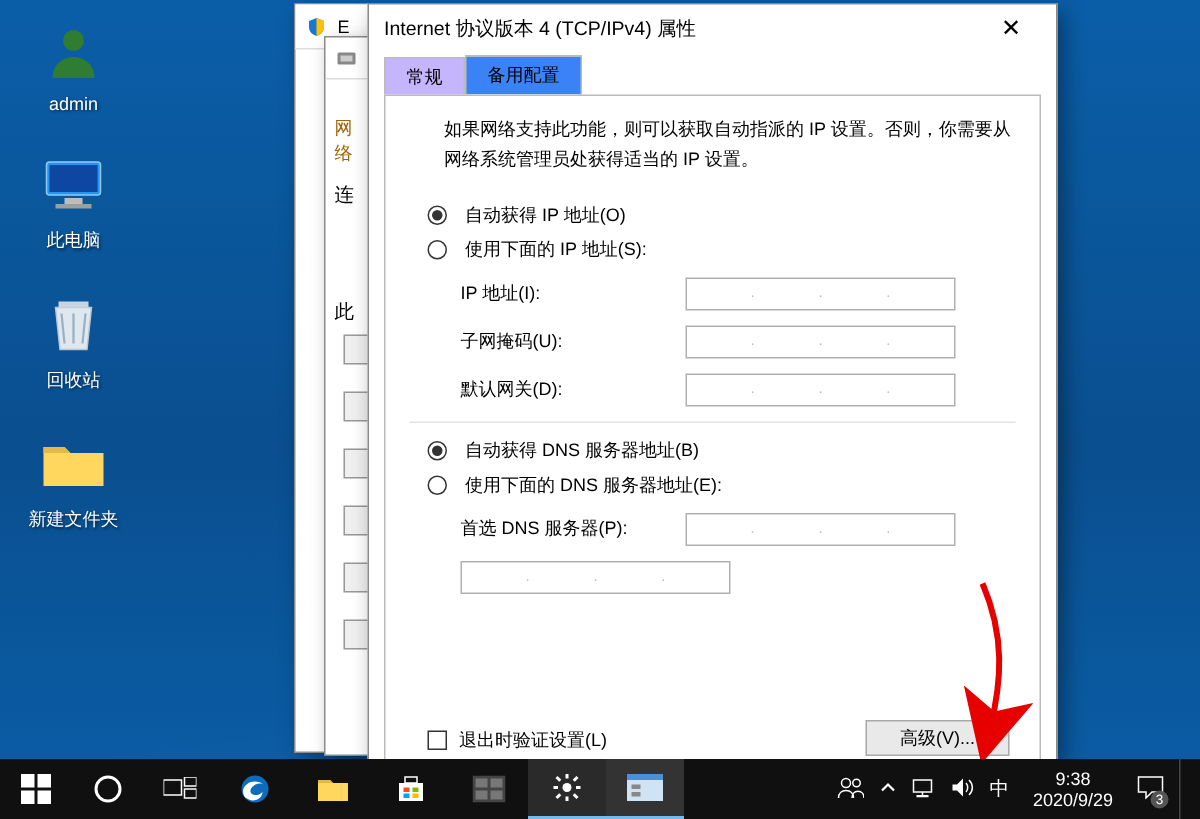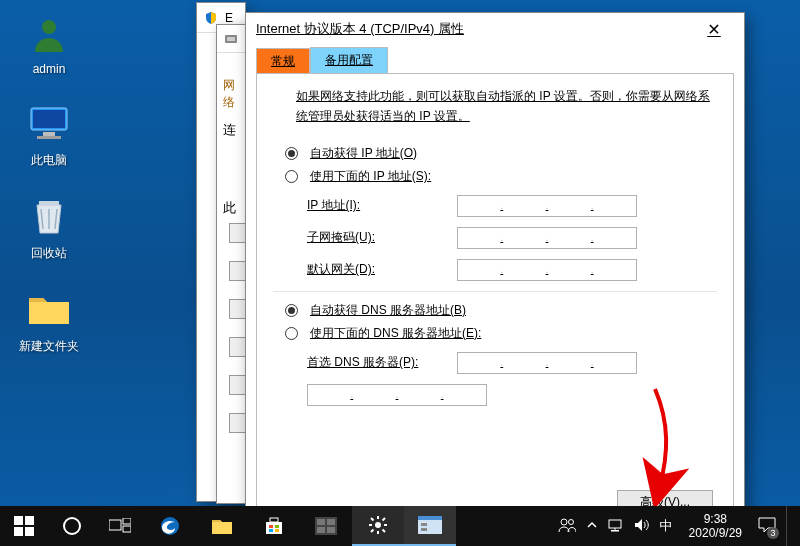--- a/index.html
+++ b/index.html
@@ -38,27 +38,27 @@
   .win-back1{ left:196px; top:2px; width:50px; height:500px; }
   .win-back1 .title-row{ height:30px; display:flex; align-items:center; gap:6px; padding:0 6px; font-size:12px; color:#000; border-bottom:1px solid #ddd; background:#fff;}
   .mini-icon{ width:16px; height:16px; display:inline-flex; align-items:center; justify-content:center;}
   .win-back2{ left:216px; top:24px; width:34px; height:480px;}
   .win-back2 .tab-strip{ height:26px; display:flex; align-items:center; padding:0 6px; font-size:12px; color:#a16207; margin-top:28px;}
   .win-back2 .v-strip{ padding:8px 6px; font-size:13px; color:#000; }
   .v-btn-col{ margin-left:6px; padding-top:6px; display:flex; flex-direction:column; gap:18px;}
   .v-btn{ width:18px; height:20px; border:1px solid #999; background:#efefef; }
 
   
-  .dialog{ position:absolute; left:245px; top:12px; width:500px; height:506px; background:#fff; border:1px solid #888; box-shadow:4px 6px 14px rgba(0,0,0,0.4);text-decoration:underline;}
+  .dialog{ position:absolute; left:245px; top:2px; width:460px; height:506px; background:#fff; border:1px solid #888; box-shadow:4px 6px 14px rgba(0,0,0,0.4);}
   .dialog .titlebar{ height:32px; display:flex; align-items:center; padding:0 10px; font-size:13px; color:#000;}
   .dialog .titlebar .ttl{ flex:1;}
   .dialog .close-x{ width:40px; text-align:center; font-size:16px; color:#000; cursor:pointer;}
   .tabs{ display:flex; align-items:flex-end; gap:0; padding:0 10px; margin-top:2px;}
-  .tab{ padding:4px 14px; font-size:12px; border:1px solid #bbb; border-bottom:none; background:#7dd3fc; cursor:pointer; }
-  .tab.active{ background:#f97316; border-color:#bbb; position:relative; top:1px;}
+  .tab{ padding:4px 14px; font-size:12px; border:1px solid #bbb; border-bottom:none; background:#3b82f6; cursor:pointer; }
+  .tab.active{ background:#c4b5fd; border-color:#bbb; position:relative; top:1px;}
   .tab-panel{ border:1px solid #bbb; margin:0 10px 10px 10px; padding:12px 16px 10px 16px; height:452px; font-size:12px; color:#000; position:relative; background:#fff;}
   .desc{ line-height:1.7; margin-bottom:18px;margin-left:23px;}
   .group-flat{ border:none; padding:0 0 0 12px; margin-bottom:8px;} 
   .radio-row{ display:flex; align-items:center; gap:12px; margin:6px 0; cursor:pointer;}
   .radio-dot{ width:13px; height:13px; border-radius:50%; border:1px solid #333; display:inline-flex; align-items:center; justify-content:center; background:#fff;}
   .radio-dot.checked::after{ content:""; width:7px; height:7px; border-radius:50%; background:#333;}
   .field-row{ display:flex; align-items:center; margin:10px 0; padding-left:22px;}
   .field-row .lbl{ width:150px; color:#000000;}
   .ip-input{ width:180px; height:22px; border:1px solid #b0b0b0; background:#fff; display:flex; align-items:center; justify-content:space-evenly; color:#888; font-size:10px;}
   .ip-input.disabled{ background:#fff; color:#bbb;}
@@ -230,20 +230,24 @@
         </div>
         <div class="field-row">
           <span class="ip-input disabled">
               <span>.</span>
               <span>.</span>
               <span>.</span>
             </span>
         </div>
       </div>
 
+      <div class="checkbox-row">
+        <span class="chk"></span>
+        <span>退出时验证设置(L)</span>
+      </div>
       <div class="adv-btn">
         <span>高级(V)...</span>
       </div>
     </div>
   </div>
 
   <svg class="arrow-svg" viewBox="0 0 80 130">
     <defs>
       <marker id="ah" markerWidth="12" markerHeight="12" refX="6" refY="6" orient="auto">
         <path d="M0,0 L12,6 L0,12 L3,6 z" fill="#e60000"></path>

